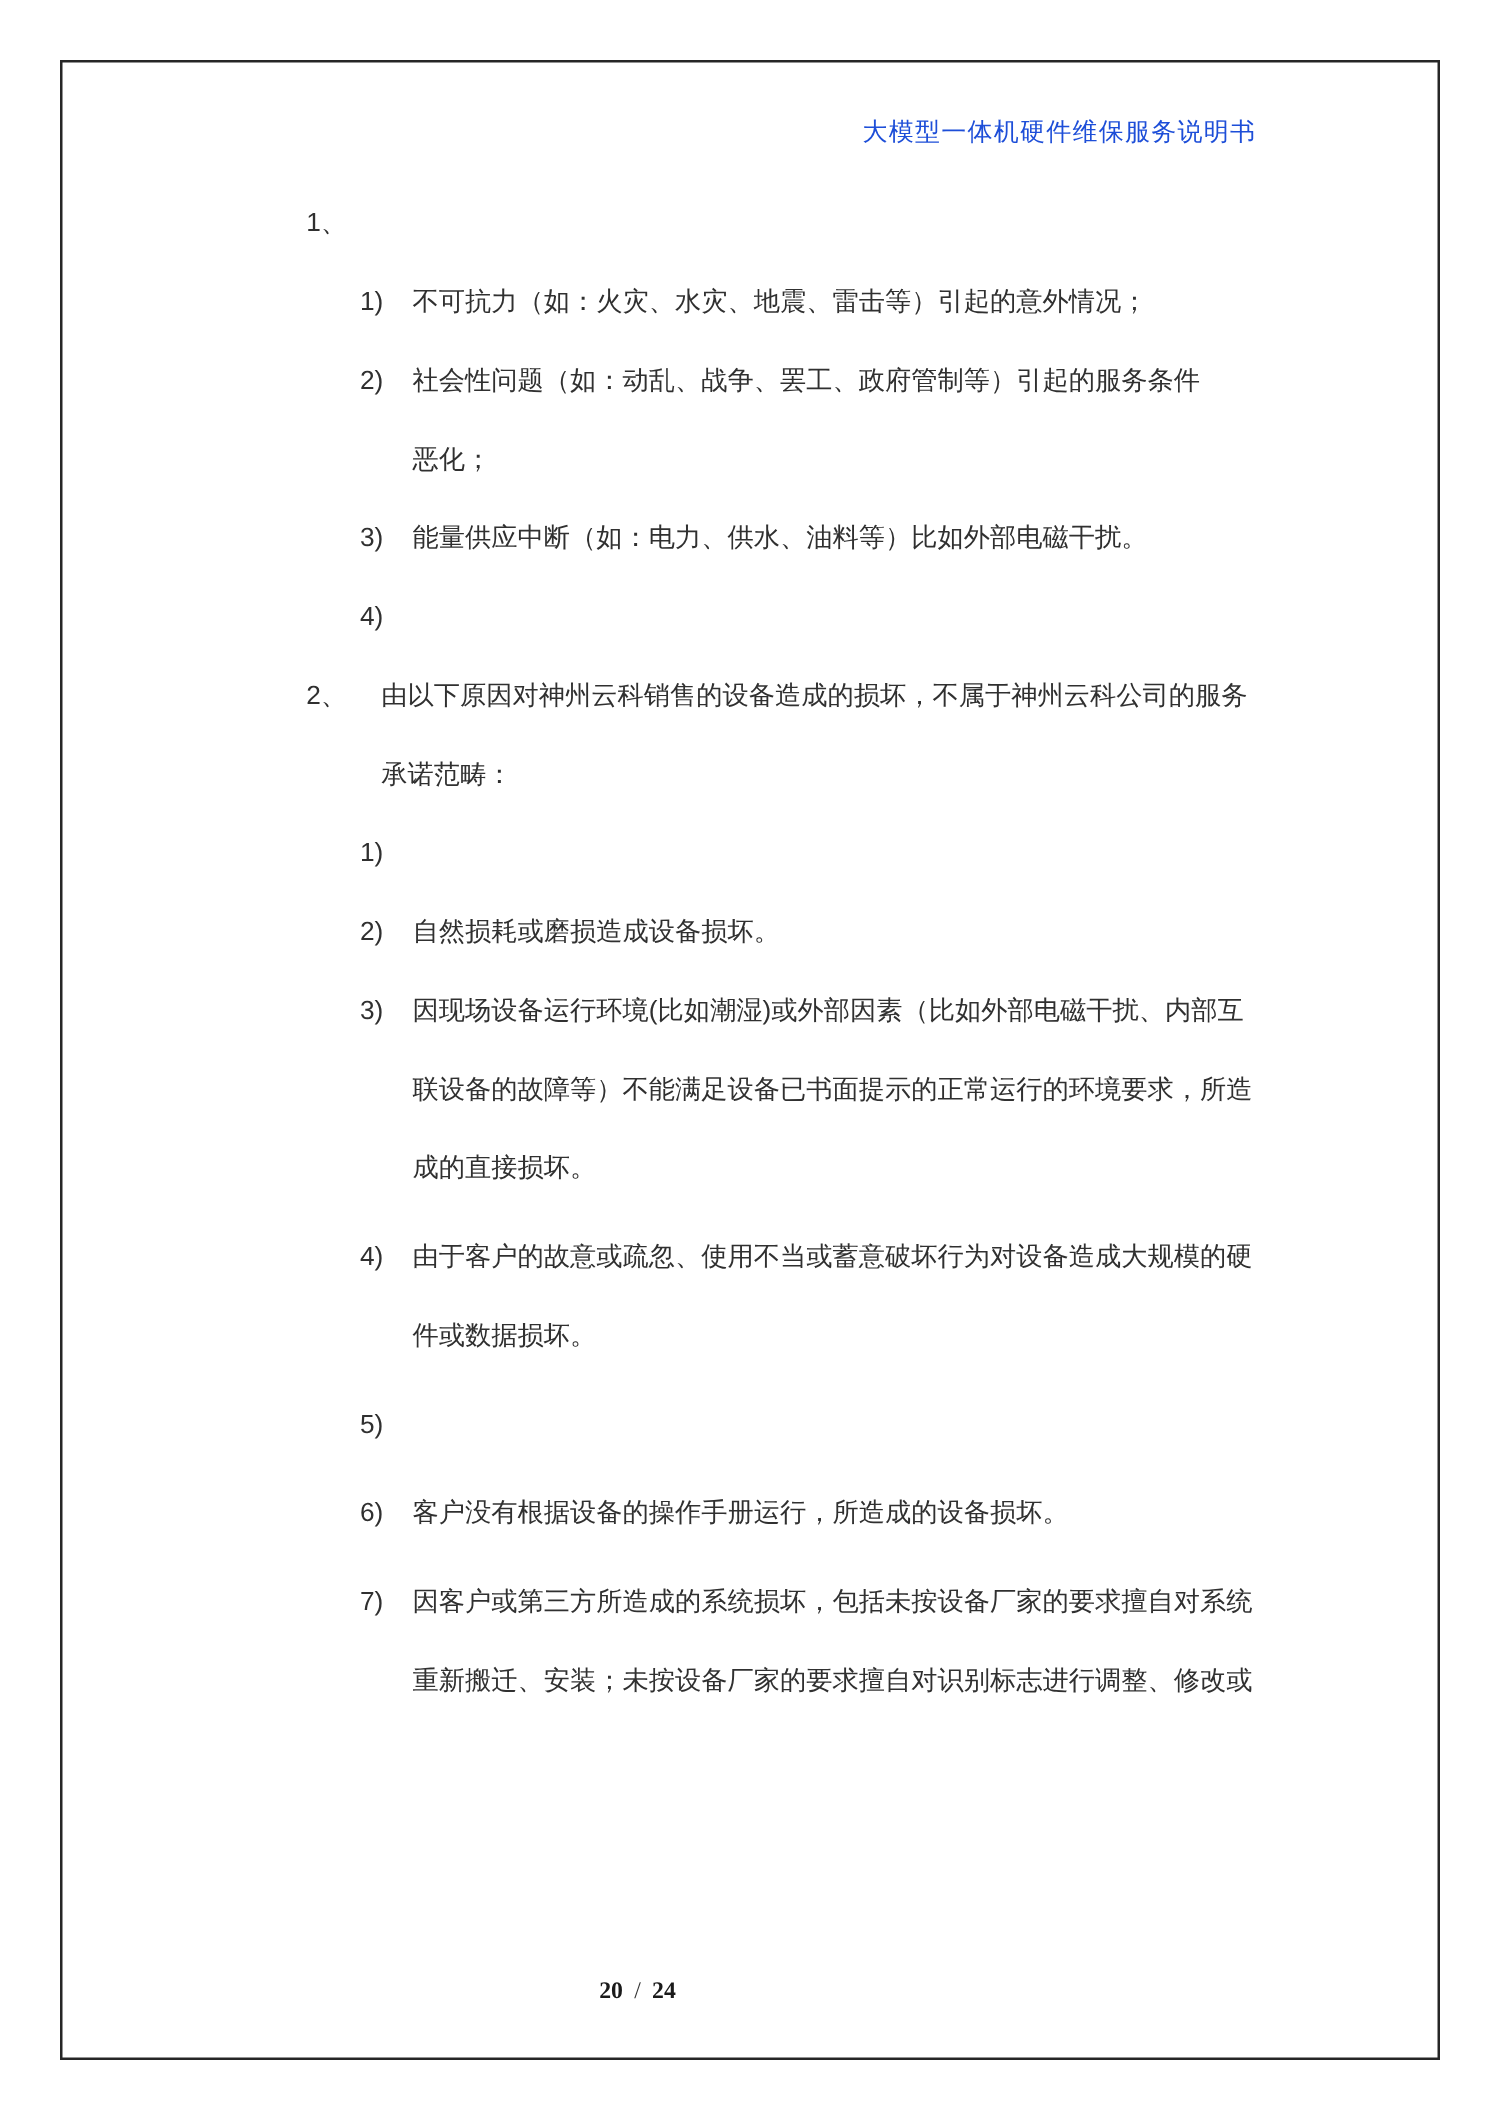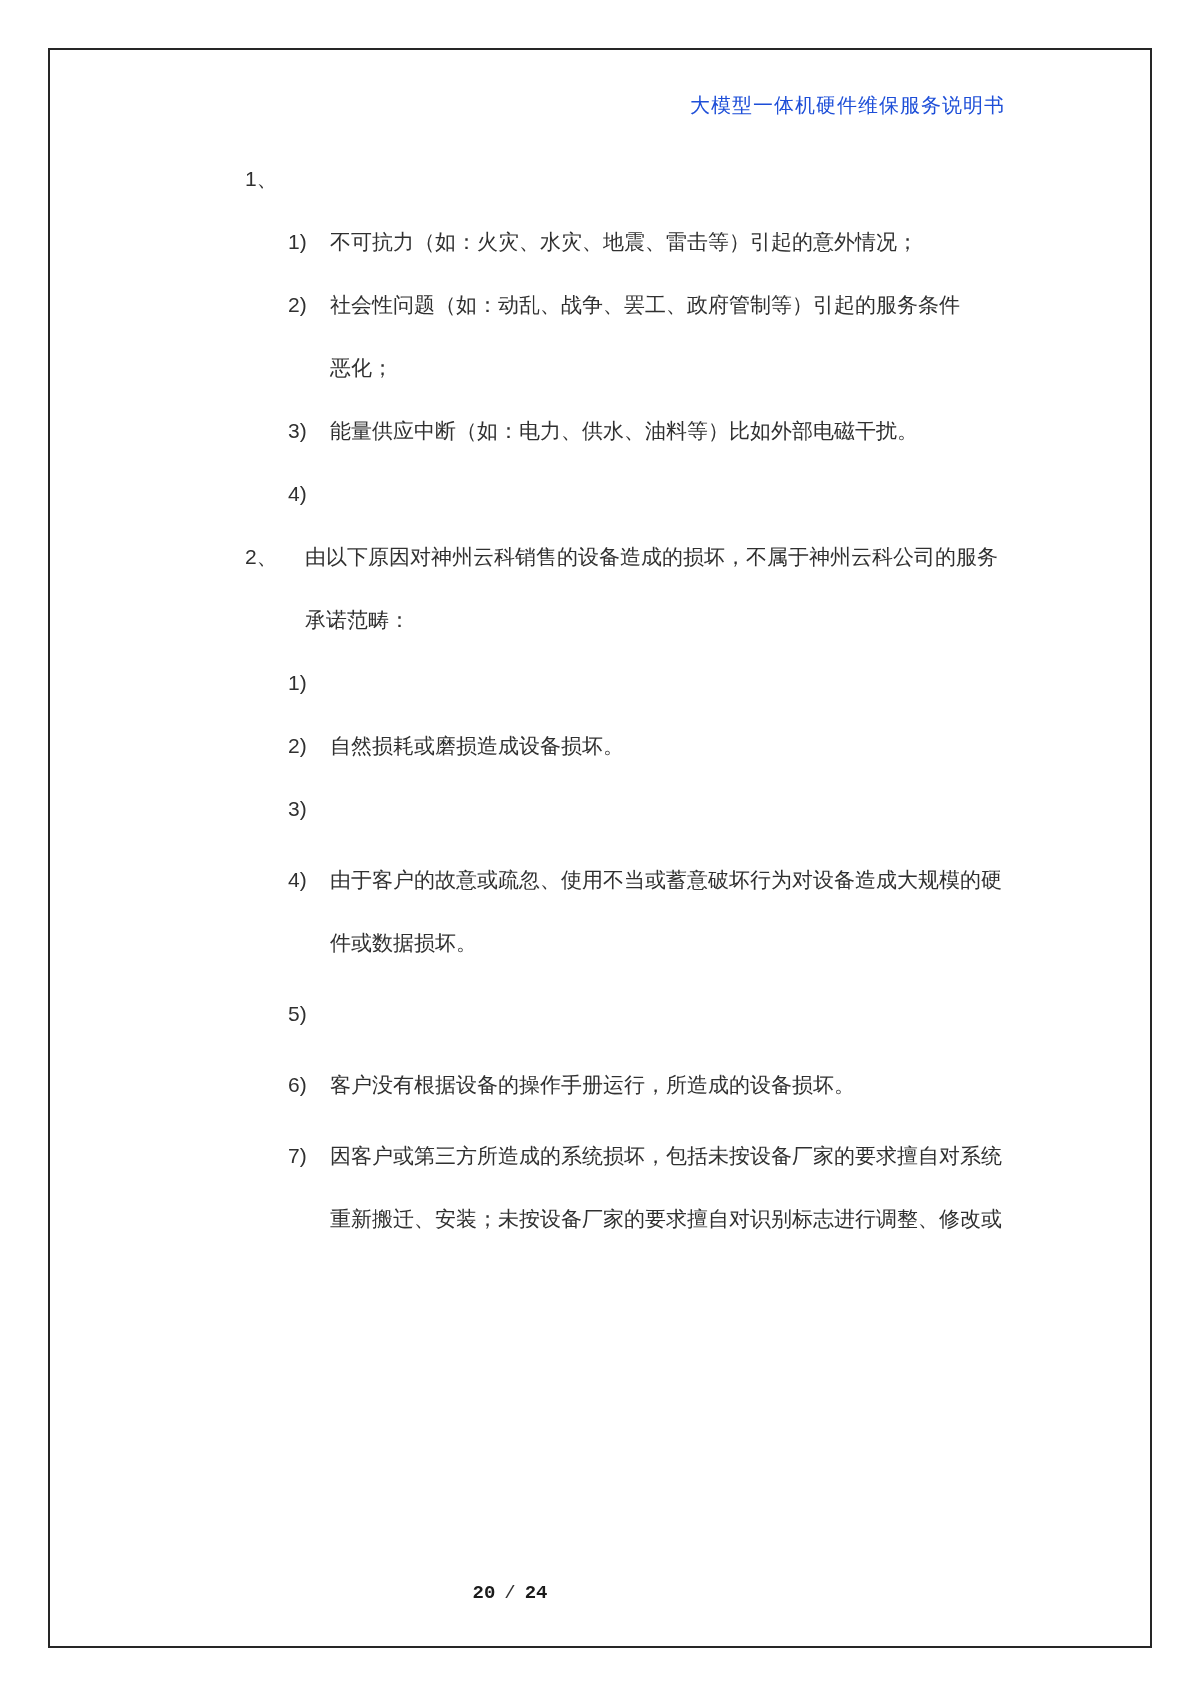--- a/index.html
+++ b/index.html
@@ -51,21 +51,21 @@
   .lv1 .marker { width: 60px; }
   .lv2 { padding-left: 288px; }
   .lv2 .marker { width: 42px; }
   .gap { margin-top: 8px; }
   .doc-footer {
     position: absolute;
     top: 1580px;
     left: 0;
     width: 1020px;
     text-align: center;
-    font-family: Liberation Mono, monospace;
+    font-family: Liberation Serif, serif;
     font-size: 19px;
     color: #1a1a1a;
     line-height: 26px;
   }
   .doc-footer .num { font-weight: bold; }
   .doc-footer .sep { font-weight: normal; margin: 0 9px; color: #333; }
 </style>
 </head>
 <body>
 
@@ -111,20 +111,23 @@
       <span class="marker">1)</span>
     </div>
 
     <div class="para lv2">
       <span class="marker">2)</span>
       <span class="text">自然损耗或磨损造成设备损坏。</span>
     </div>
 
     <div class="para lv2">
       <span class="marker">3)</span>
+      <span class="text">因现场设备运行环境(比如潮湿)或外部因素（比如外部电磁干扰、内部互
+联设备的故障等）不能满足设备已书面提示的正常运行的环境要求，所造
+成的直接损坏。</span>
     </div>
 
     <div class="para lv2 gap">
       <span class="marker">4)</span>
       <span class="text">由于客户的故意或疏忽、使用不当或蓄意破坏行为对设备造成大规模的硬
 件或数据损坏。</span>
     </div>
 
     <div class="para lv2 gap">
       <span class="marker">5)</span>

